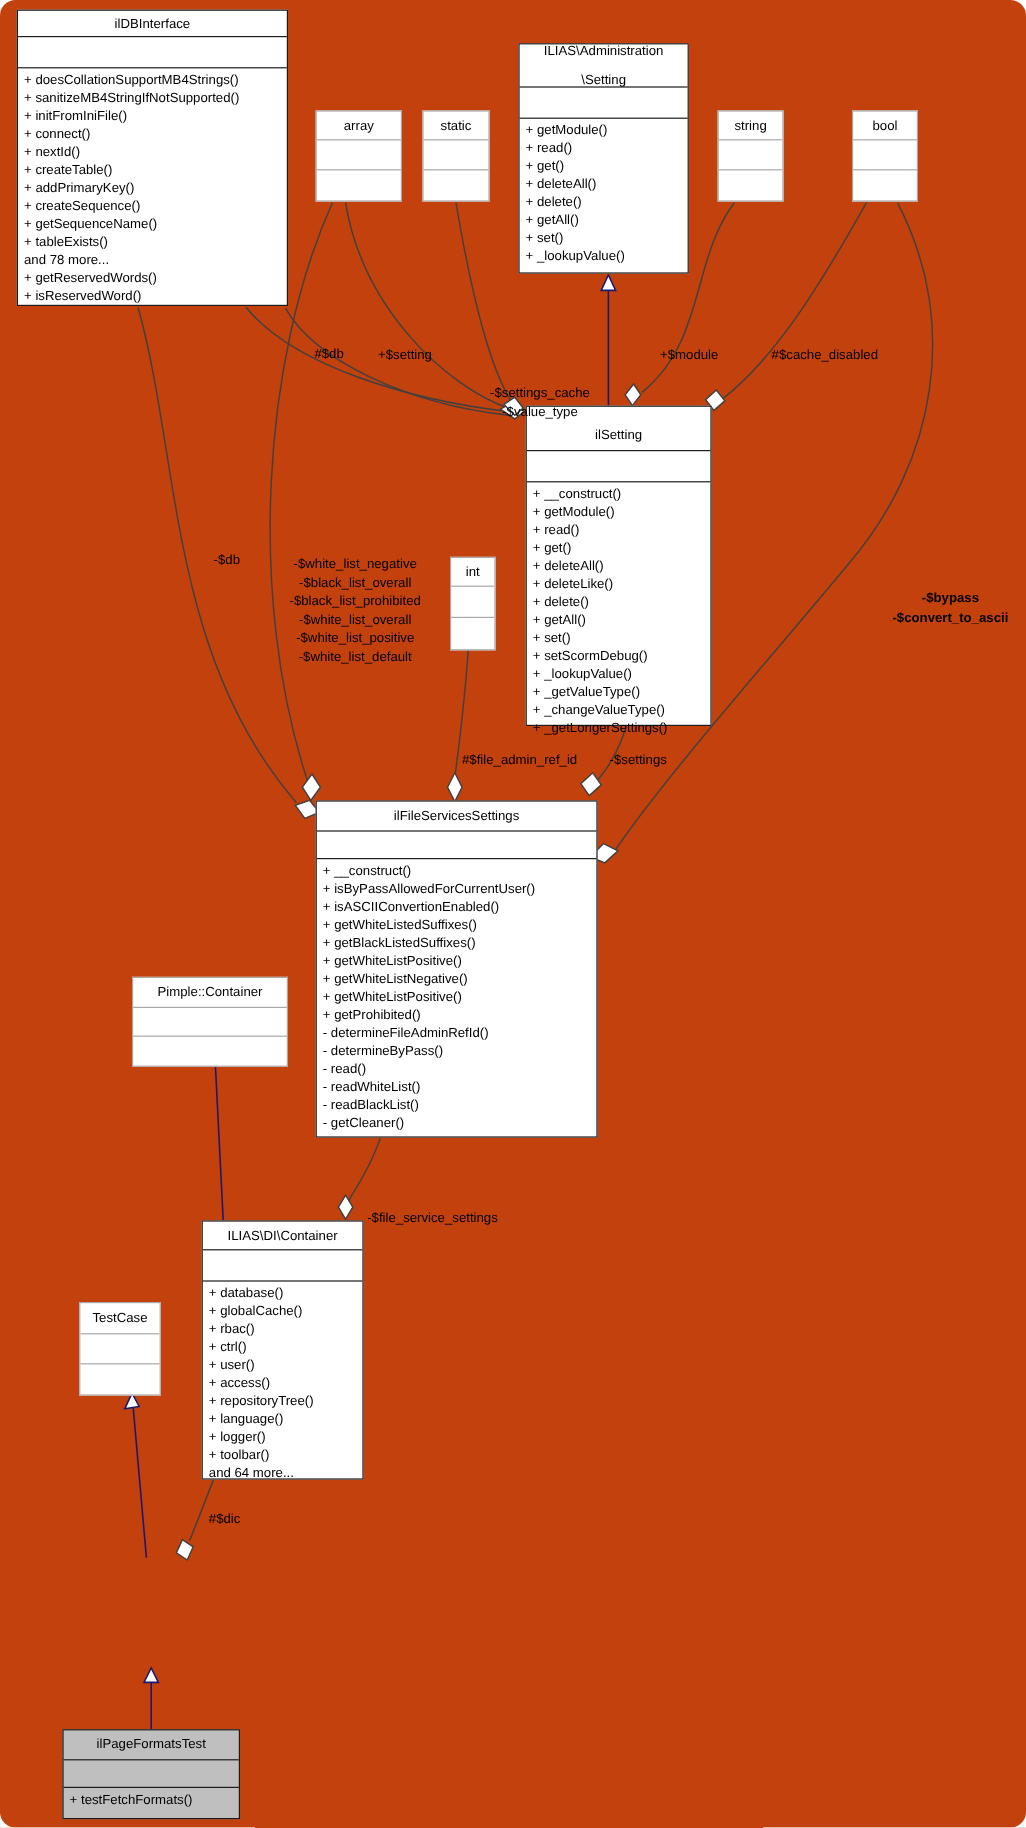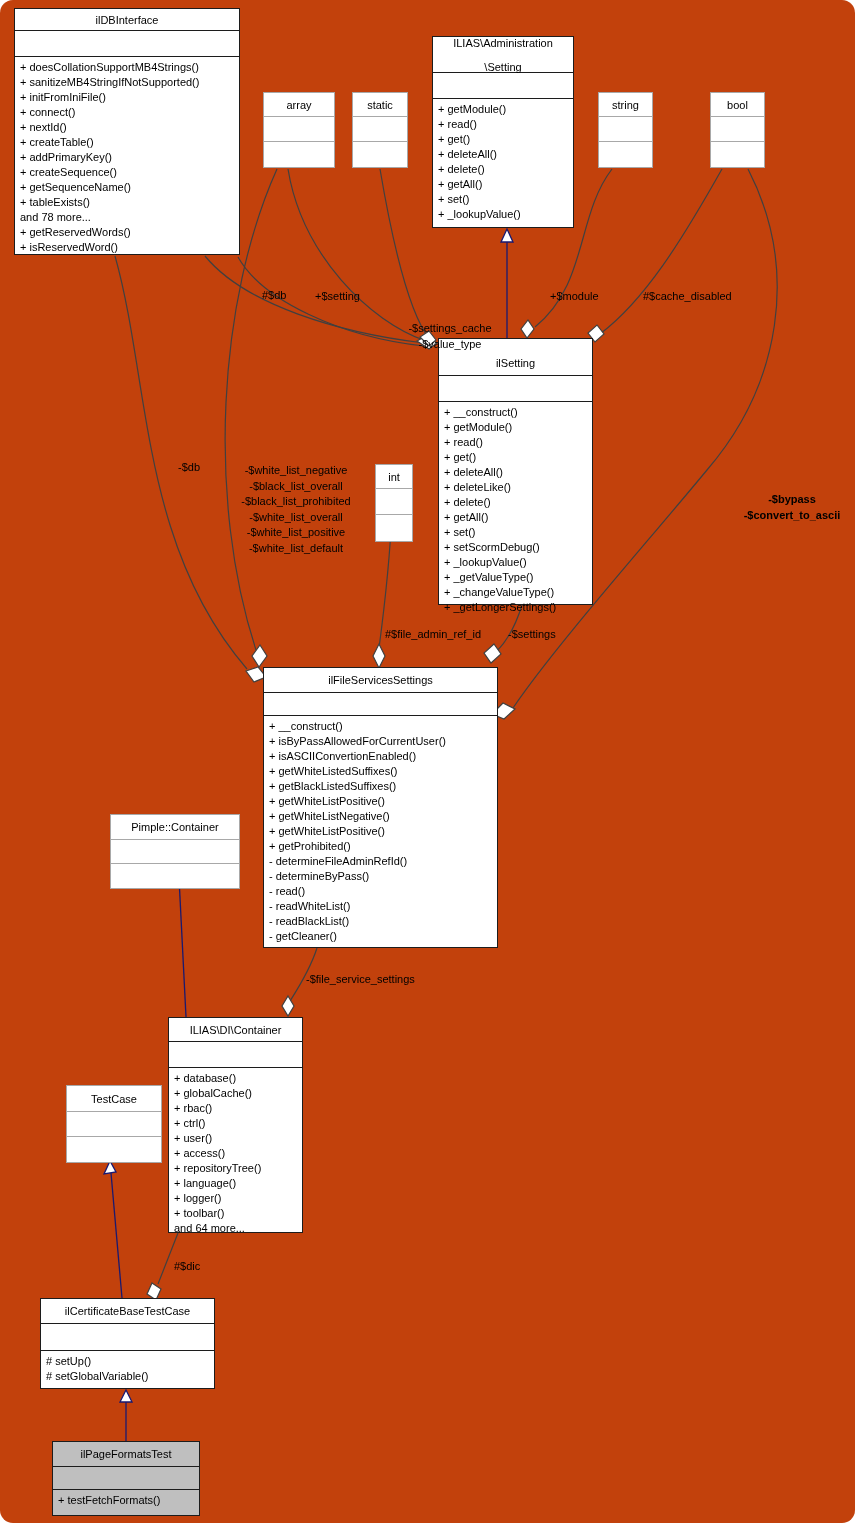--- a/index.html
+++ b/index.html
@@ -207,34 +207,26 @@
         <div>+ user()</div>
         <div>+ access()</div>
         <div>+ repositoryTree()</div>
         <div>+ language()</div>
         <div>+ logger()</div>
         <div>+ toolbar()</div>
         <div>and 64 more...</div>
       </div>
   </div>
 
-  <div class="cls typ" style="left:66px;top:1085px;width:96px;height:78px;">
+  <div class="cls typ" style="left:66px;top:1085px;width:68px;height:78px;">
     <div class="t" style="height:26px;">TestCase</div>
     <div class="a" style="height:25px;"></div>
     <div></div>
   </div>
 
-  <div class="cls" style="left:40px;top:1298px;width:175px;height:91px;">
-    <div class="t" style="height:25px;">ilCertificateBaseTestCase</div>
-    <div class="a" style="height:27px;"></div>
-    <div class="m">
-        <div># setUp()</div>
-        <div># setGlobalVariable()</div>
-      </div>
-  </div>
 
   <div class="cls gray" style="left:52px;top:1441px;width:148px;height:75px;">
     <div class="t" style="height:25px;">ilPageFormatsTest</div>
     <div class="a" style="height:23px;"></div>
     <div class="m">
         <div>+ testFetchFormats()</div>
       </div>
   </div>
 
   <div class="elabel" style="left:262px;top:288px;">#$db</div>
@@ -253,16 +245,16 @@
       <div>-$white_list_overall</div>
       <div>-$white_list_positive</div>
       <div>-$white_list_default</div>
     </div>
   <div class="elabel center" style="left:735px;top:452px;width:114px;font-weight:bold;">
       <div>-$bypass</div>
       <div>-$convert_to_ascii</div>
     </div>
   <div class="elabel" style="left:385px;top:627px;">#$file_admin_ref_id</div>
   <div class="elabel" style="left:508px;top:627px;">-$settings</div>
-  <div class="elabel" style="left:306px;top:972px;">-$file_service_settings</div>
+  <div class="elabel" style="left:306px;top:1008px;">-$file_service_settings</div>
   <div class="elabel" style="left:174px;top:1259px;">#$dic</div>
 
 </div>
 
 </body></html>

